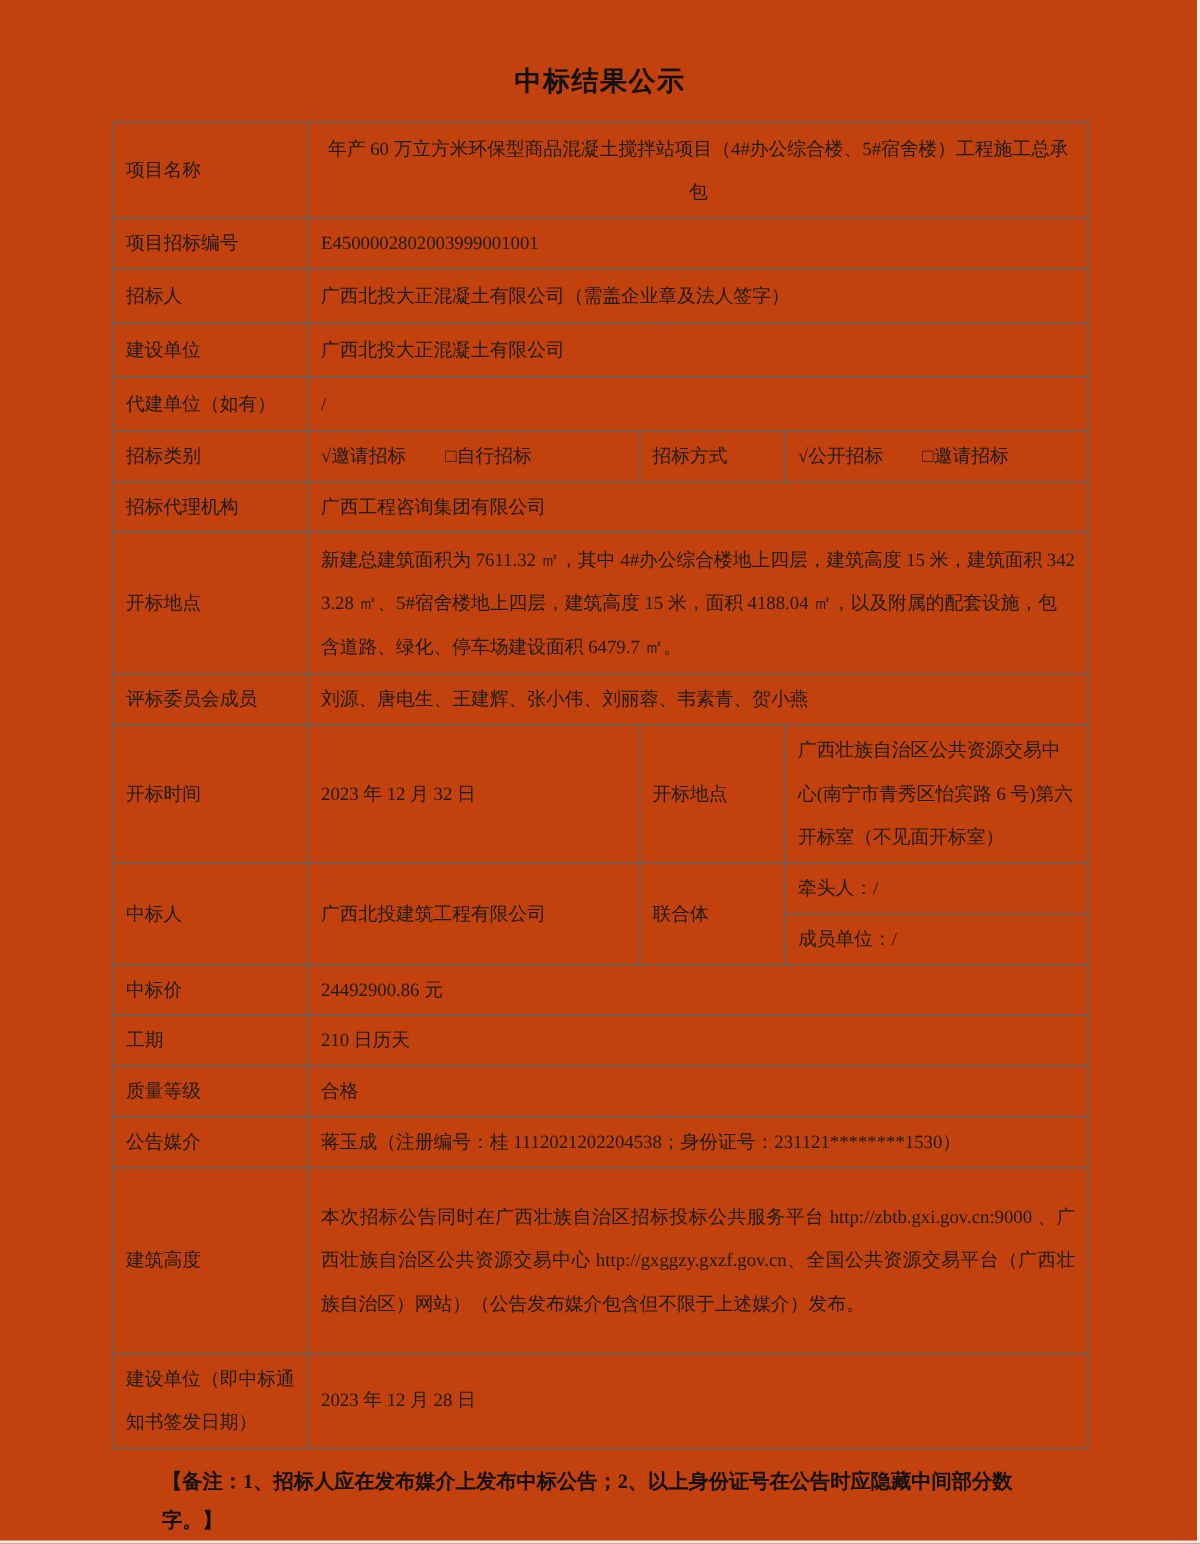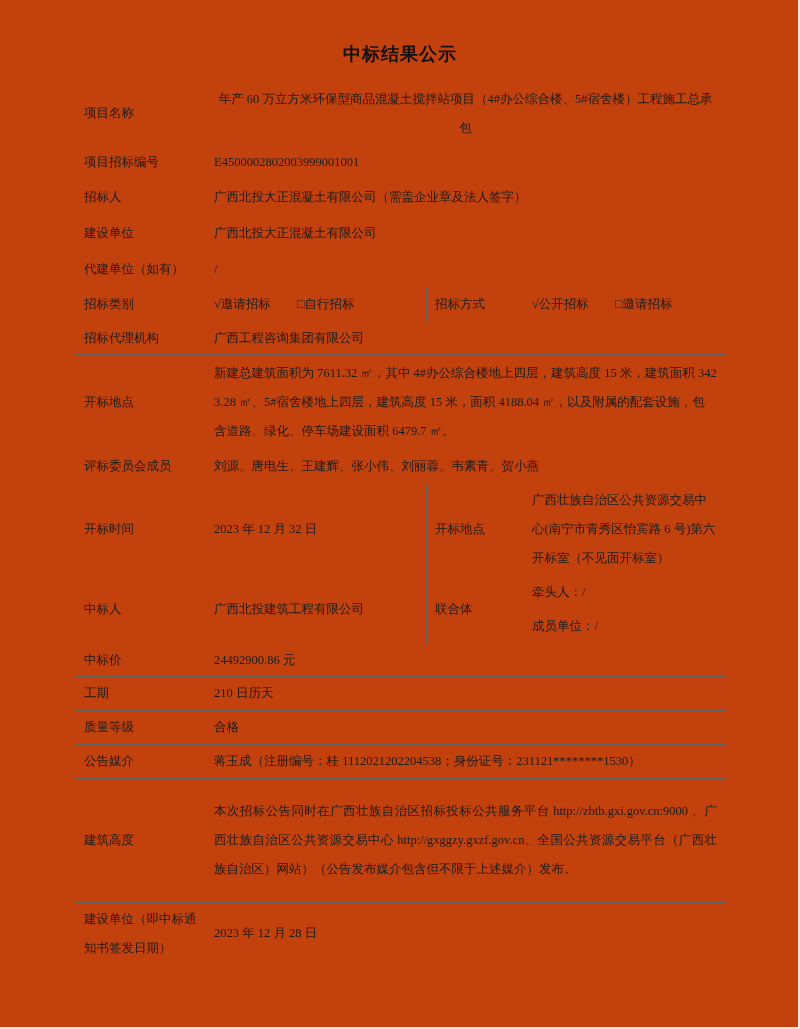--- a/index.html
+++ b/index.html
@@ -165,14 +165,15 @@
       </tr>
 
       <tr class="h58">
         <td class="lbl">建设单位（即中标通知书签发日期）</td>
         <td class="lft" colspan="3">2023 年 12 月 28 日</td>
       </tr>
 
     </tbody>
   </table>
 
+  <div class="footnote">【备注：1、招标人应在发布媒介上发布中标公告；2、以上身份证号在公告时应隐藏中间部分数字。】</div>
 
 </div>
 
 </body></html>

